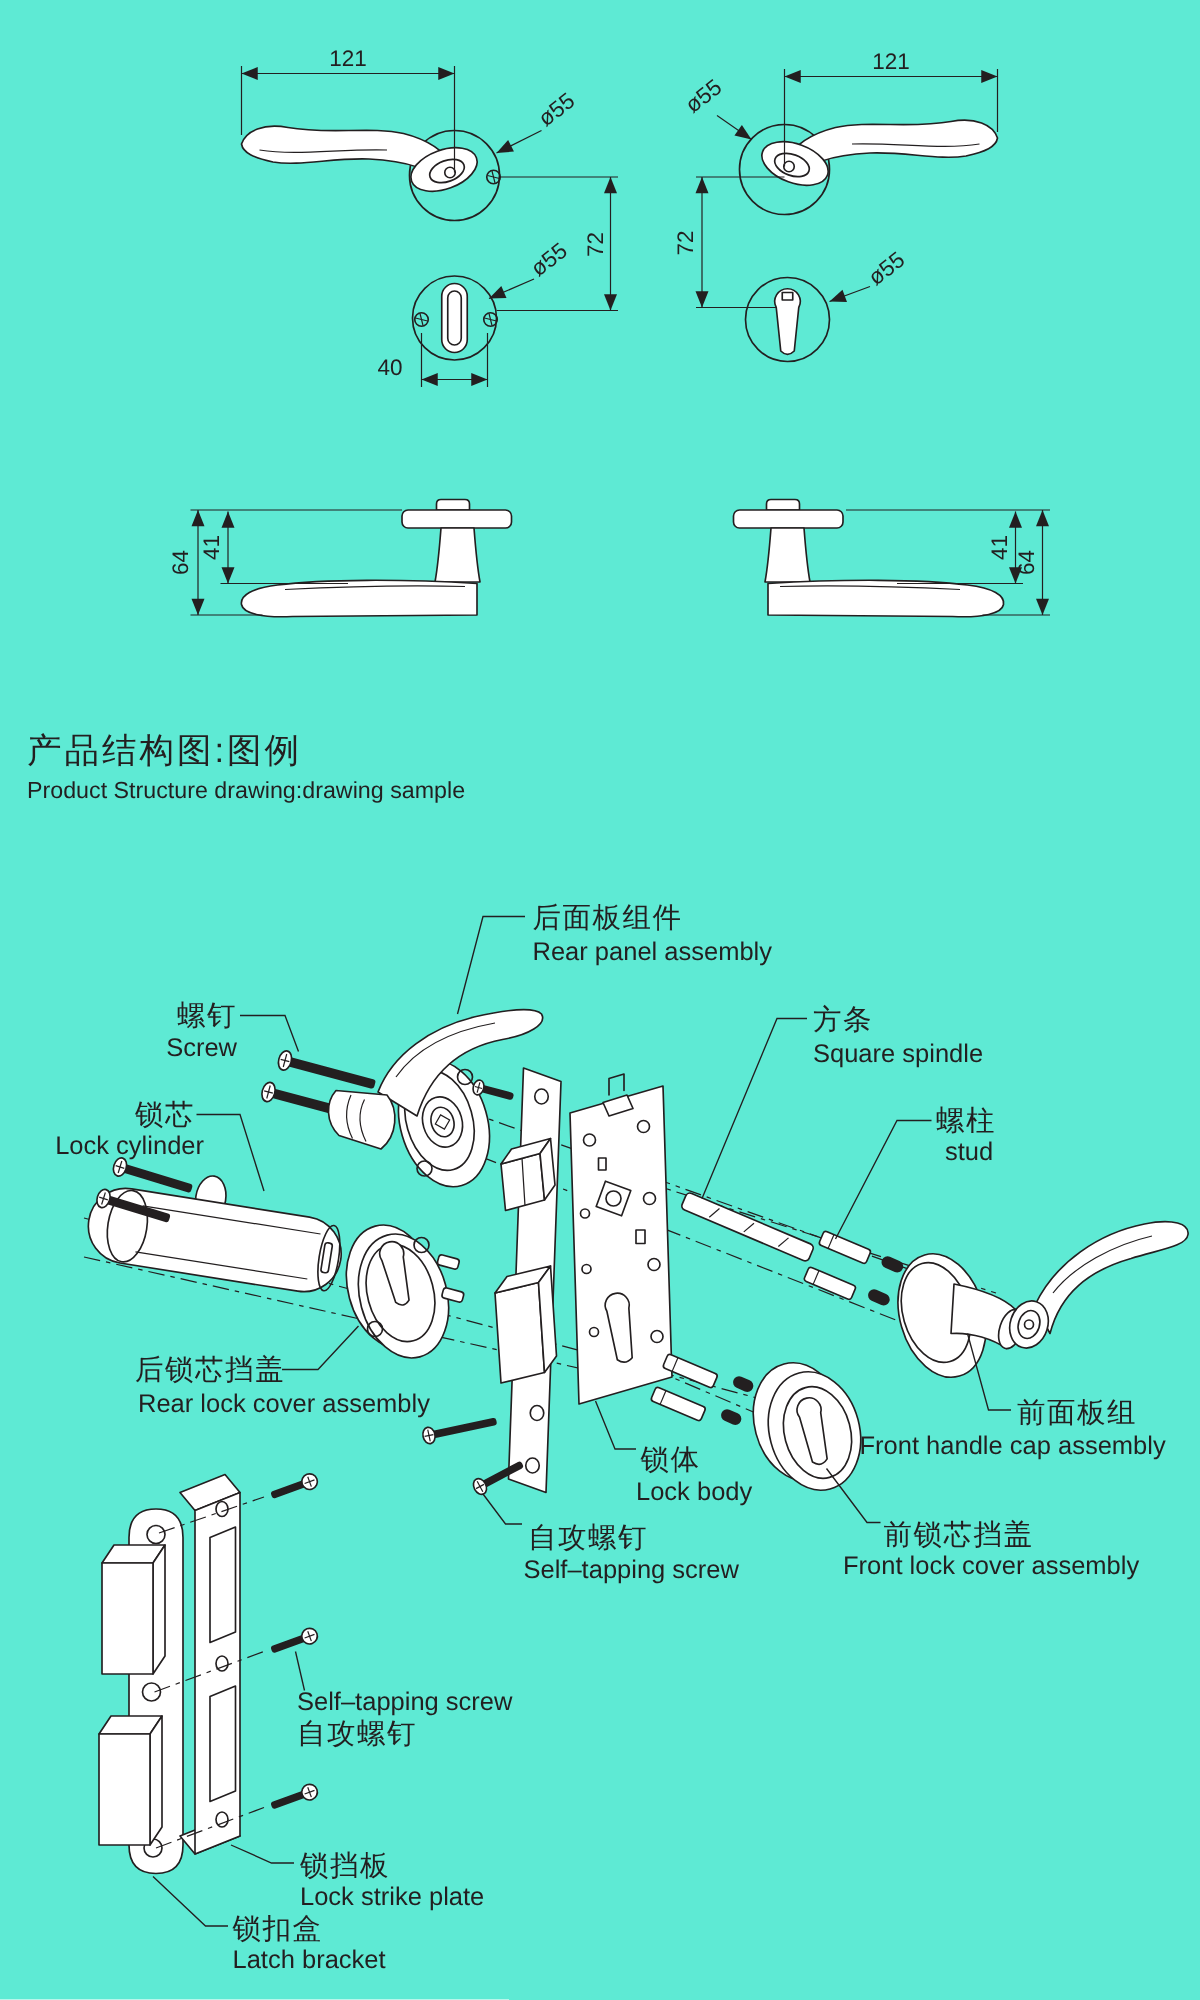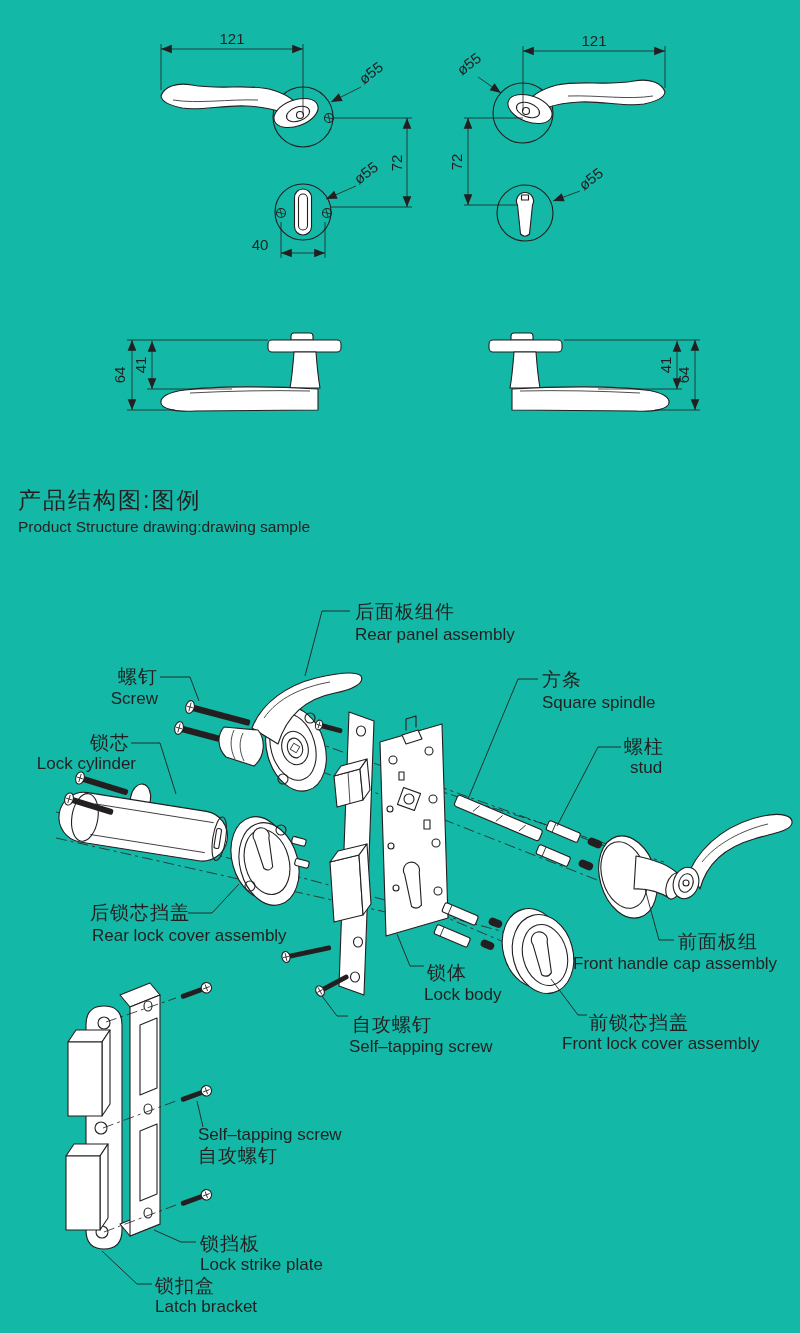--- a/index.html
+++ b/index.html
@@ -1,16 +1,16 @@
 <!DOCTYPE html>
 <html><head>
 <meta charset="utf-8">
 <style>
   html,body { margin:0; padding:0; background:#fff; }
-  .page { position:relative; width:800px; height:1333px; background:#14b8a6;
+  .page { position:relative; width:800px; height:1333px; background:#5eead4;
           font-family:"Liberation Sans", sans-serif; }
   svg { display:block; }
   .ln  { fill:none; stroke:#231f20; stroke-width:1.1; stroke-linejoin:round; stroke-linecap:round; }
   .fw  { fill:#ffffff; stroke:#231f20; stroke-width:1.1; stroke-linejoin:round; }
   .dm  { fill:none; stroke:#231f20; stroke-width:0.8; }
   .dsh { fill:none; stroke:#231f20; stroke-width:0.8; stroke-dasharray:11 4 3 4; }
   .blk { fill:#231f20; stroke:none; }
   .ldr { fill:none; stroke:#231f20; stroke-width:0.9; }
   text { fill:#231f20; font-family:"Liberation Sans", sans-serif; }
   .t-cjk   { font-size:19px; letter-spacing:1px; }

